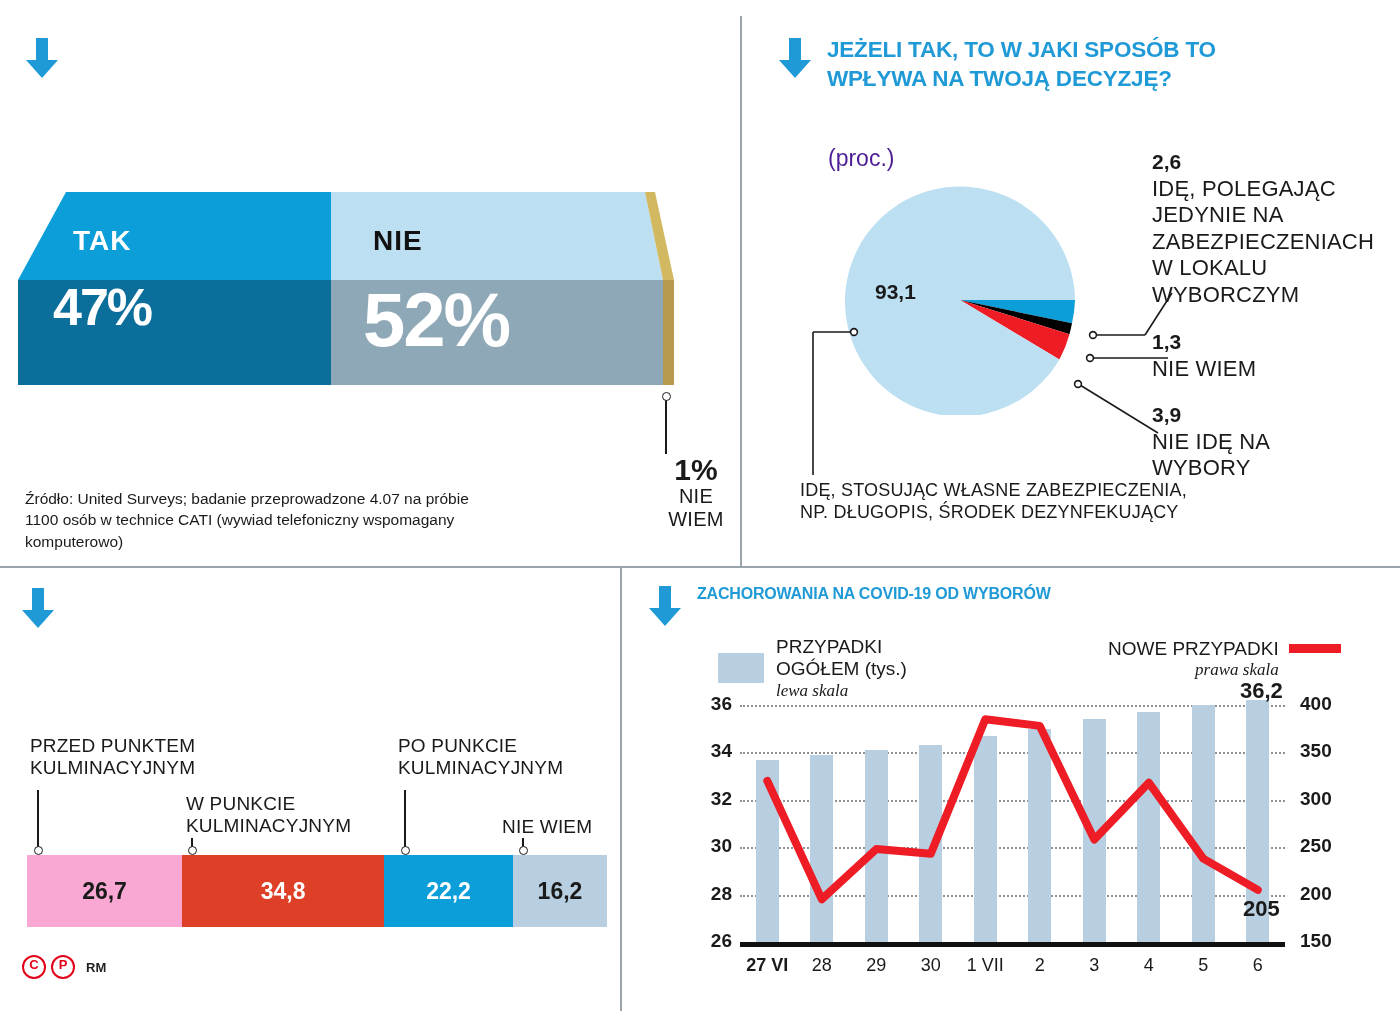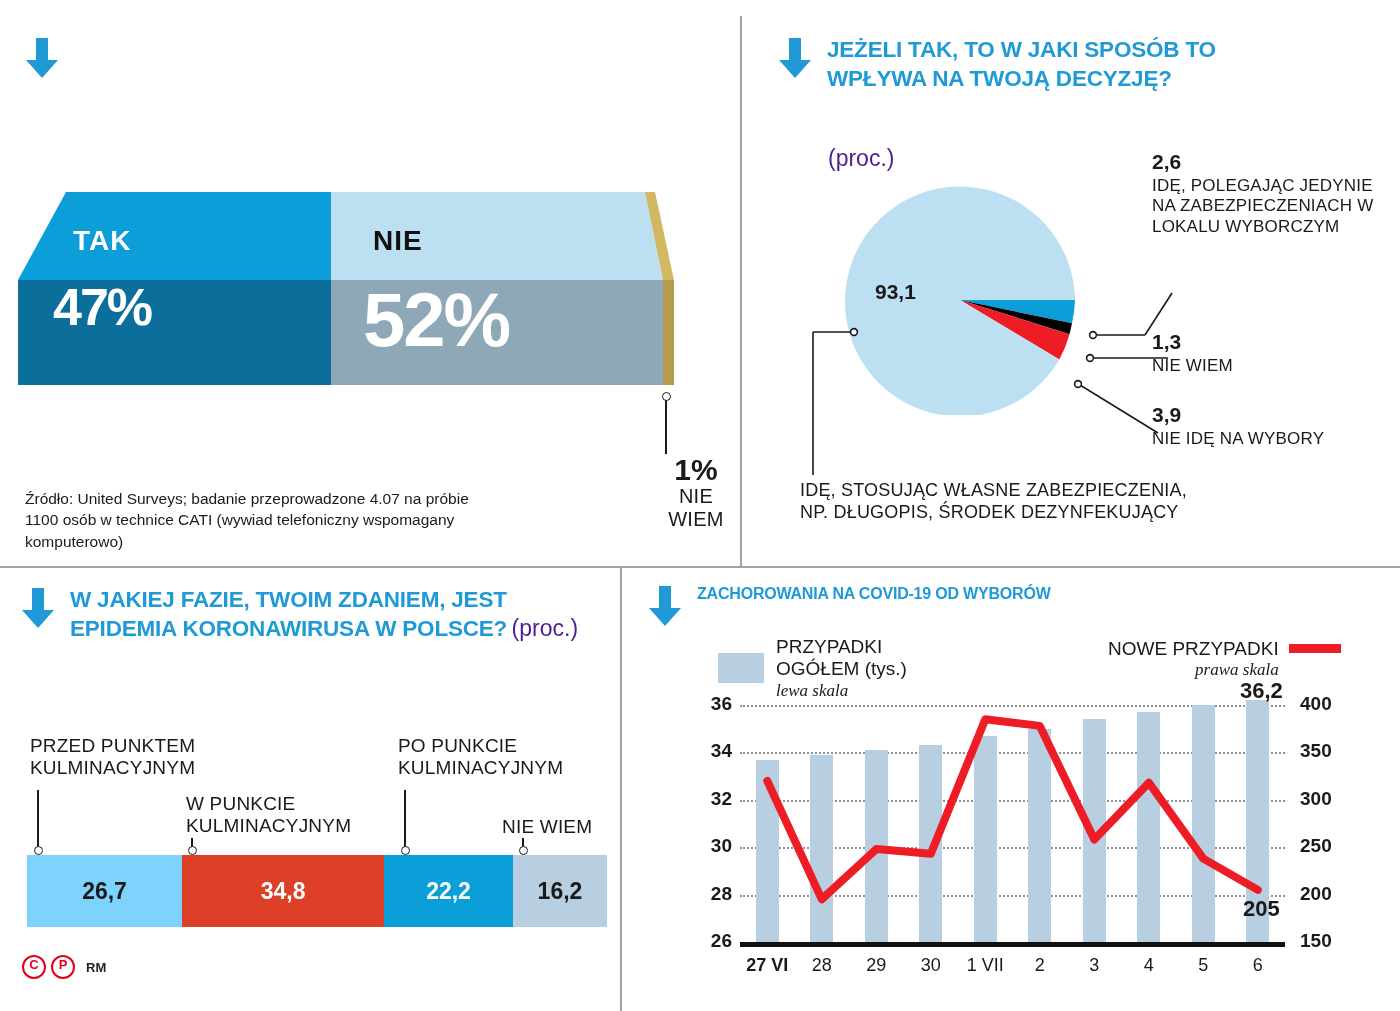--- a/index.html
+++ b/index.html
@@ -39,21 +39,21 @@
     position:absolute;left:25px;top:488px;width:470px;
     font-size:15.5px;line-height:1.38;color:#1a1a1a;
   }
   .cap1{position:absolute;left:636px;top:455px;width:120px;text-align:center;}
   .cap1 .big{font-size:30px;font-weight:bold;line-height:1;}
   .cap1 .sm{font-size:20px;line-height:1.15;letter-spacing:.3px;}
 
   
   #pie-wrap{position:absolute;left:845px;top:185px;width:230px;height:230px;}
   .pie-val{font-size:21px;font-weight:bold;}
-  .pie-txt{font-size:17px;line-height:1.2;letter-spacing:.2px;}
+  .pie-txt{font-size:22px;line-height:1.2;letter-spacing:.2px;}
   .lbl-block{position:absolute;}
 
   
   #stack{position:absolute;left:27px;top:855px;width:580px;height:72px;display:flex;}
   .seg{display:flex;align-items:center;justify-content:center;font-size:23px;font-weight:bold;}
   .cal-lbl{position:absolute;font-size:19px;line-height:1.18;letter-spacing:.2px;}
   .leader{position:absolute;background:#1a1a1a;width:1.6px;}
   .leader-dot{position:absolute;width:7px;height:7px;border:1.6px solid #1a1a1a;border-radius:50%;background:#fff;}
 
   
@@ -173,45 +173,41 @@
 
 <div class="lbl-block" style="left:800px;top:480px;width:400px;">
   <div class="pie-txt" style="font-size:18px;">IDĘ, STOSUJĄC WŁASNE ZABEZPIECZENIA, NP. DŁUGOPIS, ŚRODEK DEZYNFEKUJĄCY</div>
 </div>
 
 <div class="panel" style="left:18px;top:586px;width:590px;height:110px;">
   <div class="head-row">
     <svg class="arrow-icon" viewBox="0 0 40 44">
       <path d="M14 2 h12 v22 h10 L20 42 L4 24 h10 z" fill="#1f9ad6"></path>
     </svg>
-    <div style="width:530px;">
-      <span class="headline">W JAKIEJ FAZIE, TWOIM ZDANIEM, JEST EPIDEMIA KORONAWIRUSA W POLSCE?</span>
-      <span class="proc">(proc.)</span>
-    </div>
   </div>
 </div>
 
 <div class="cal-lbl" style="left:30px;top:735px;width:200px;">PRZED PUNKTEM KULMINACYJNYM</div>
 <div class="leader" style="left:37px;top:790px;height:58px;"></div>
 <div class="leader-dot" style="left:34px;top:846px;"></div>
 
 <div class="cal-lbl" style="left:186px;top:793px;width:210px;">W PUNKCIE KULMINACYJNYM</div>
 <div class="leader" style="left:191px;top:838px;height:12px;"></div>
 <div class="leader-dot" style="left:188px;top:846px;"></div>
 
 <div class="cal-lbl" style="left:398px;top:735px;width:200px;">PO PUNKCIE KULMINACYJNYM</div>
 <div class="leader" style="left:404px;top:790px;height:58px;"></div>
 <div class="leader-dot" style="left:401px;top:846px;"></div>
 
 <div class="cal-lbl" style="left:502px;top:816px;width:130px;">NIE WIEM</div>
 <div class="leader" style="left:522px;top:838px;height:12px;"></div>
 <div class="leader-dot" style="left:519px;top:846px;"></div>
 
 <div id="stack">
-  <div class="seg" style="flex:26.7;background:#7dd3fc;color:#1a1a1a;">
+  <div class="seg" style="flex:26.7;background:#f9a8d4;color:#1a1a1a;">
     <span>26,7</span>
   </div>
   <div class="seg" style="flex:34.8;background:#dd4026;color:#ffffff;">
     <span>34,8</span>
   </div>
   <div class="seg" style="flex:22.2;background:#0c9ed9;color:#ffffff;">
     <span>22,2</span>
   </div>
   <div class="seg" style="flex:16.2;background:#b7cfe0;color:#1a1a1a;">
     <span>16,2</span>

